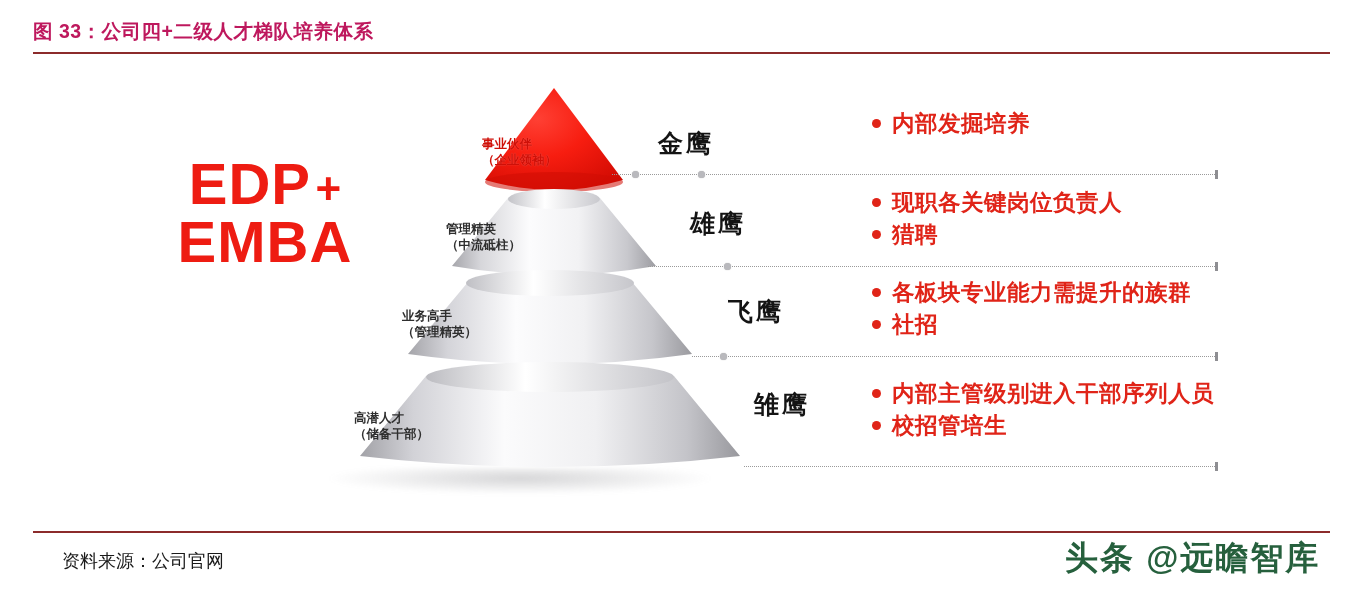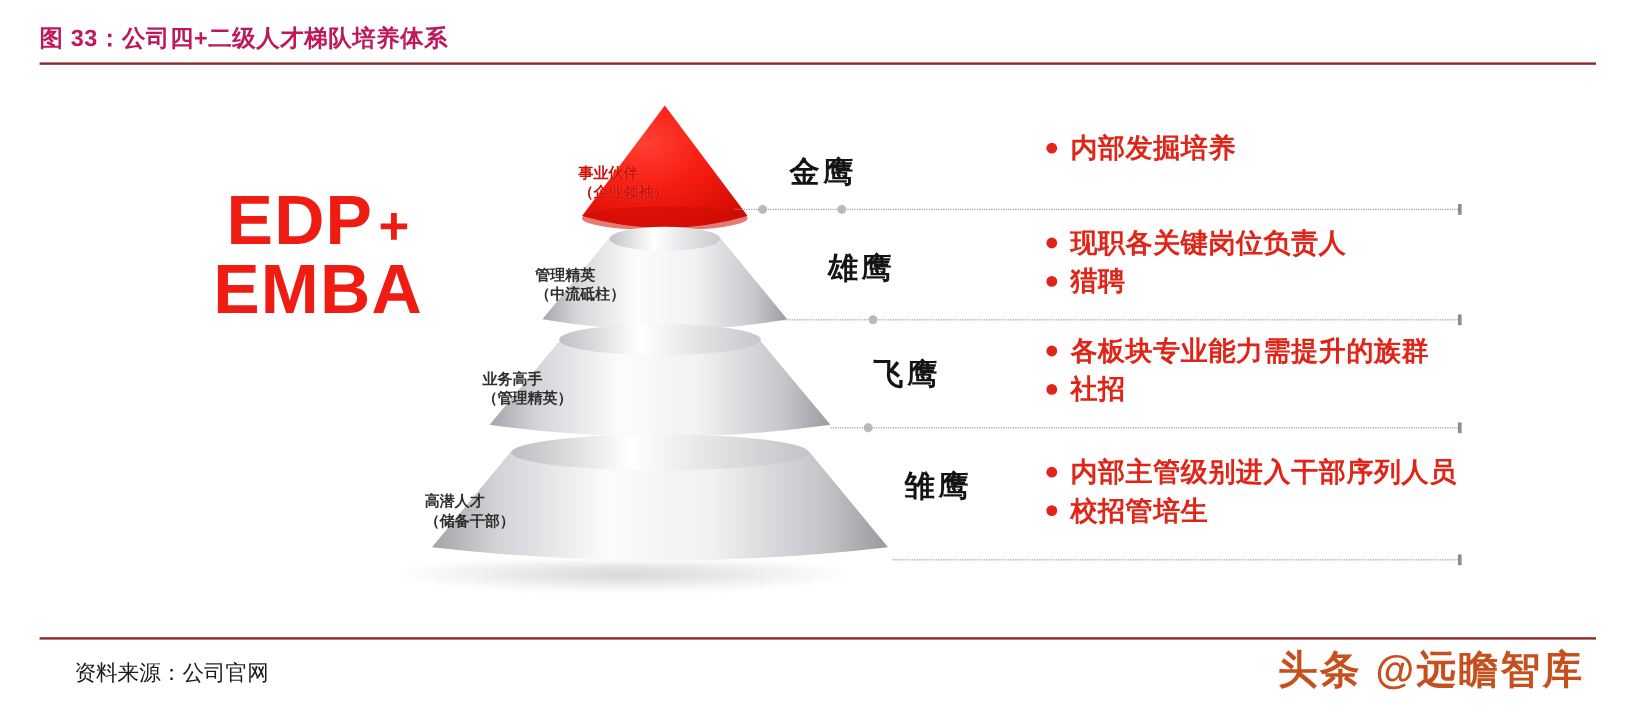--- a/index.html
+++ b/index.html
@@ -96,21 +96,21 @@
   }
   .bullet-text {
     font-size: 22.5px; font-weight: 700; color: #e02418;
     line-height: 1.32; letter-spacing: .5px;
   }
 
   
   .watermark {
     position: absolute; left: 1065px; top: 536px;
     font-size: 33px; font-weight: 700; letter-spacing: 2px;
-    color: #c2410c; white-space: nowrap; opacity: .92;
+    color: #14532d; white-space: nowrap; opacity: .92;
   }
 </style>
 </head>
 <body>
 
 <div class="page">
 
   <div class="fig-title">图 33：公司四+二级人才梯队培养体系</div>
   <div class="rule-top"></div>
 

